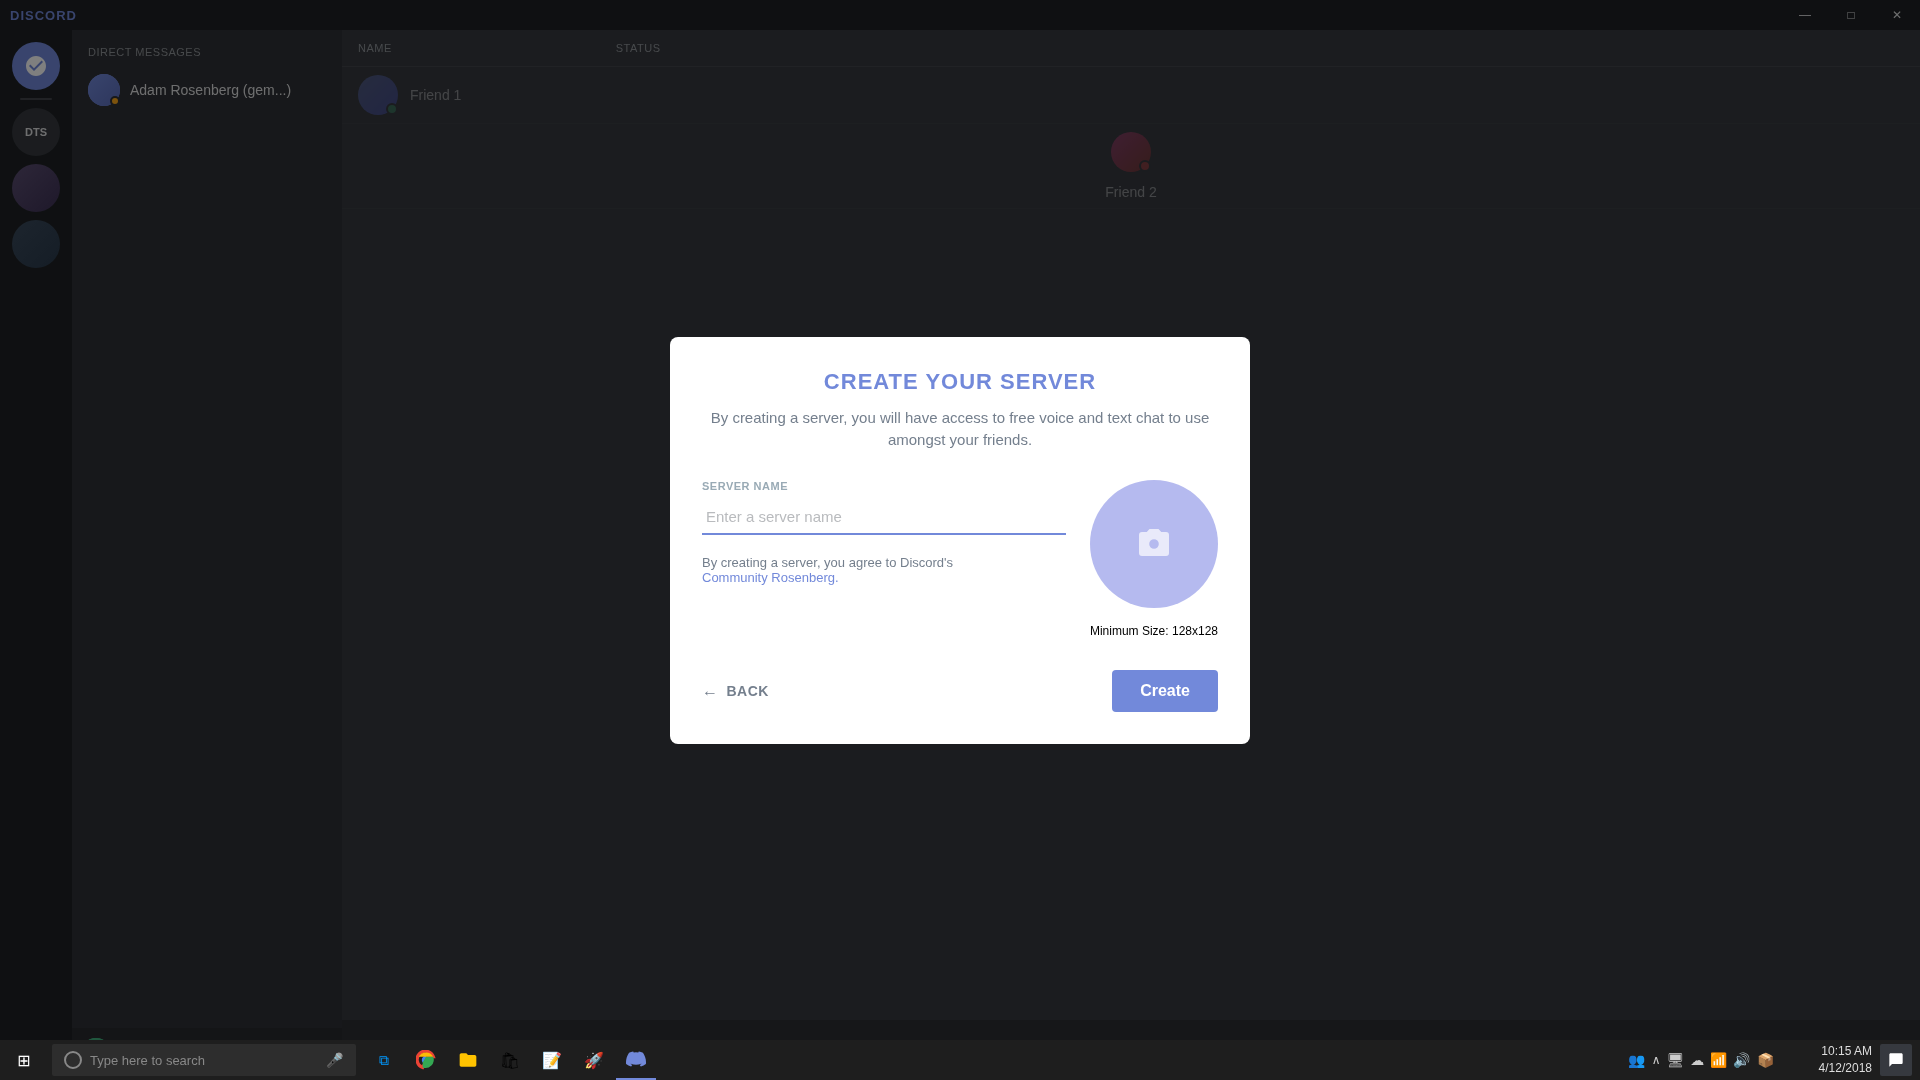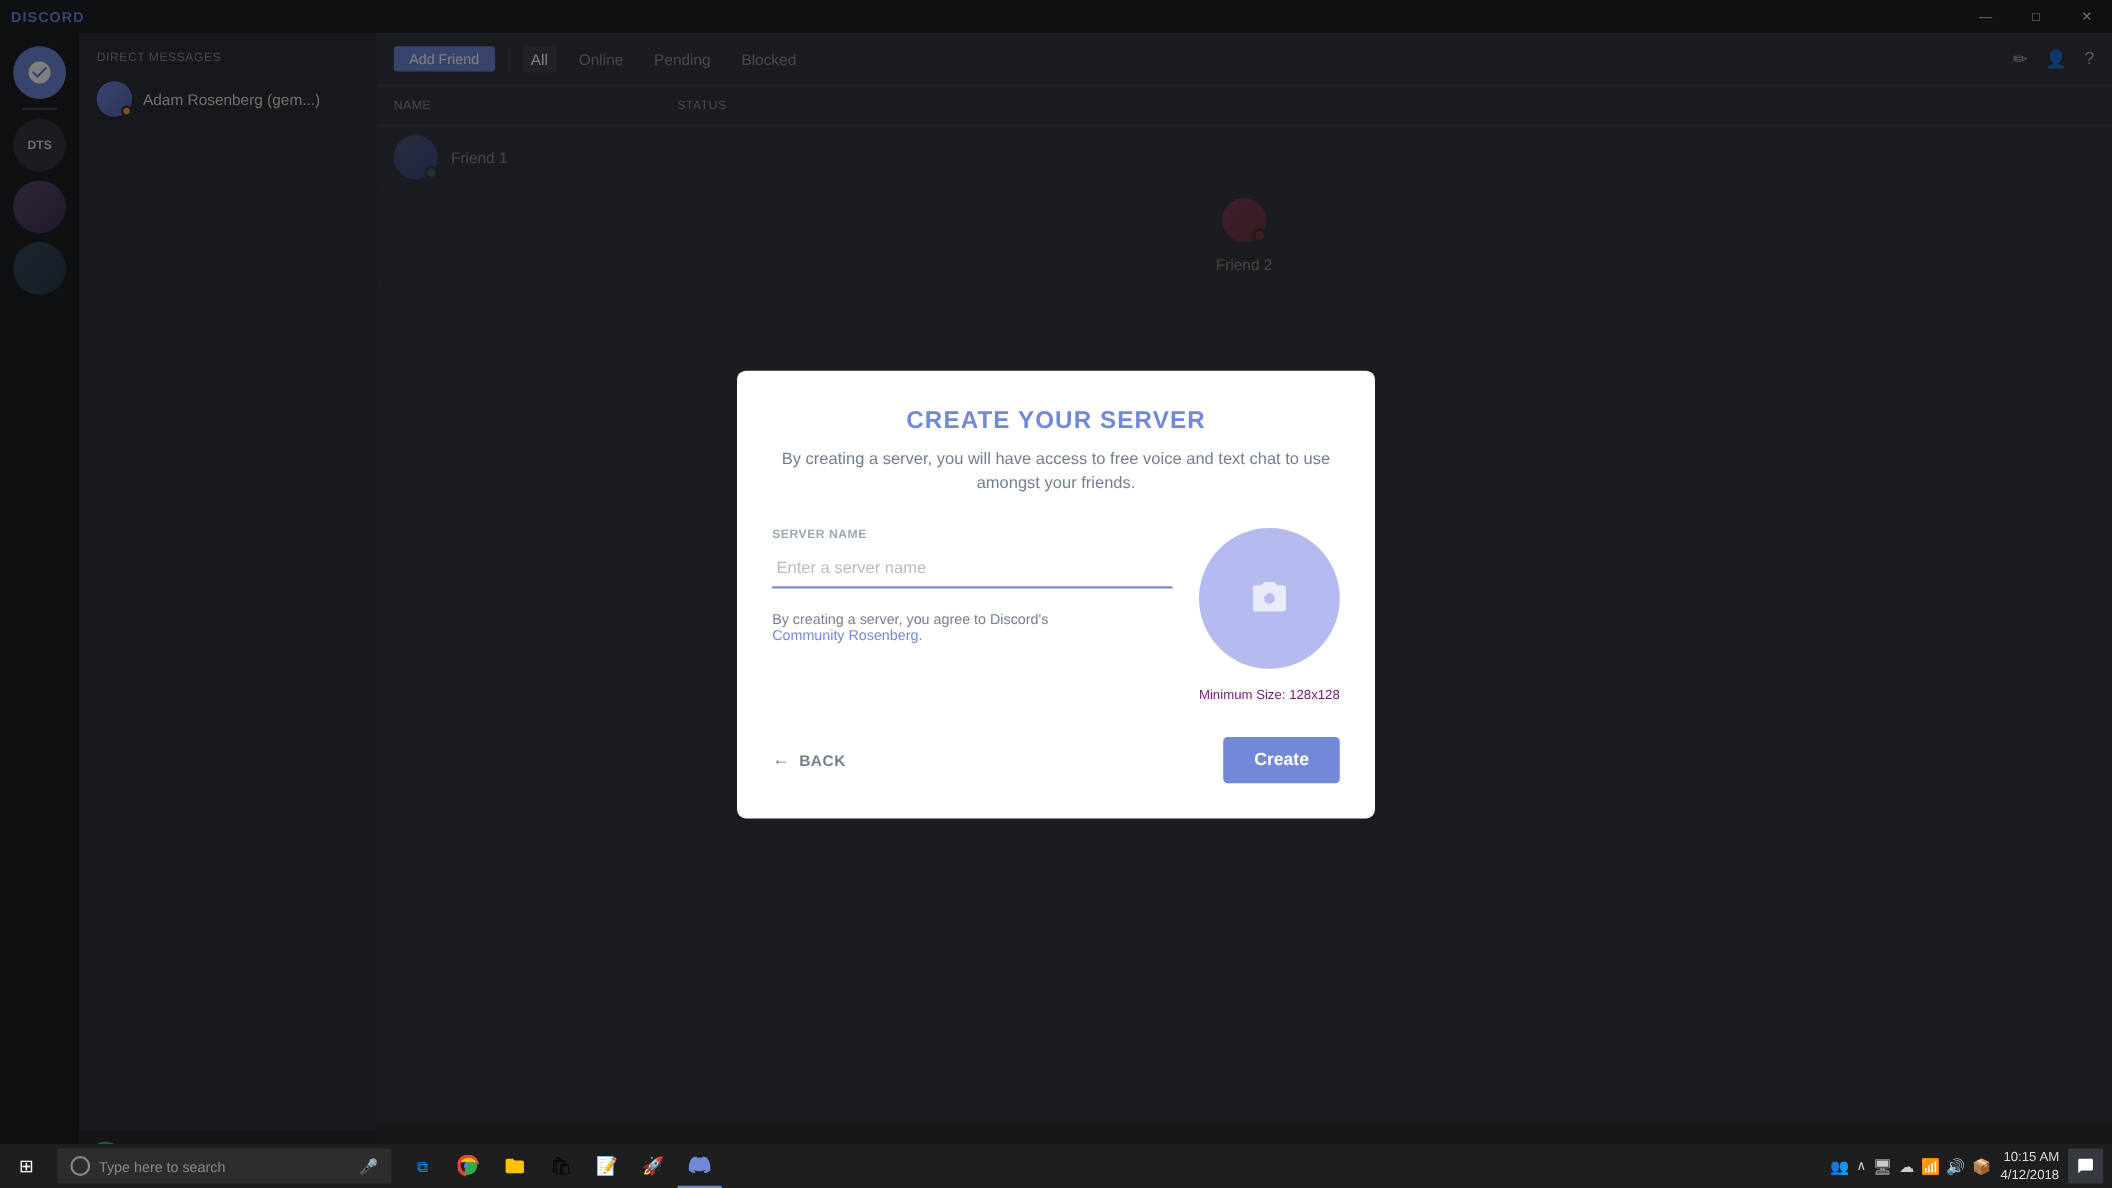--- a/index.html
+++ b/index.html
@@ -396,21 +396,21 @@
       justify-content: center;
       cursor: pointer;
     }
     .icon-upload-area {
       display: flex;
       flex-direction: column;
       align-items: center;
       gap: 8px;
     }
     .icon-min-size {
-      color: #701a75;
+      color: #000000;
       font-size: 12px;
       text-align: center;
       margin-top: 8px;
     }
 
     .terms-text {
       color: #747f8d;
       font-size: 13px;
       margin-top: 20px;
     }
@@ -529,20 +529,21 @@
       display: flex;
       align-items: center;
       padding-right: 8px;
       gap: 8px;
       color: #dddddd;
       font-size: 12px;
     }
     .taskbar-clock {
       text-align: right;
       line-height: 1.4;
+      margin-left: 36px;
     }
     .taskbar-icons {
       display: flex;
       align-items: center;
       gap: 6px;
       color: #cccccc;
       font-size: 14px;
     }
     .notification-badge {
       width: 32px;
@@ -613,33 +614,20 @@
   </div>
   <div class="user-controls">
     <button class="user-ctrl-btn">🎤</button>
     <button class="user-ctrl-btn">🎧</button>
     <button class="user-ctrl-btn">⚙</button>
   </div>
 </div>
 
 <div class="main-content">
 
-  <div class="friends-header">
-    <button class="add-friend-btn">Add Friend</button>
-    <div style="width:1px;height:24px;background:#42454a;"></div>
-    <span class="nav-tab active">All</span>
-    <span class="nav-tab">Online</span>
-    <span class="nav-tab">Pending</span>
-    <span class="nav-tab">Blocked</span>
-    <div class="header-icons">
-      <span style="cursor:pointer;color:#b9bbbe;">✏</span>
-      <span style="cursor:pointer;color:#b9bbbe;">👤</span>
-      <span style="cursor:pointer;color:#b9bbbe;">?</span>
-    </div>
-  </div>
 
   <div class="friends-list-header">
     <span class="list-col-header">NAME</span>
     <span class="list-col-header" style="margin-left:200px;">STATUS</span>
   </div>
 
   <div class="friend-item" style="opacity:0.4;">
     <div class="friend-avatar" style="background:linear-gradient(135deg,#7289da,#5865f2);">
       <div class="status-dot online"></div>
     </div>

